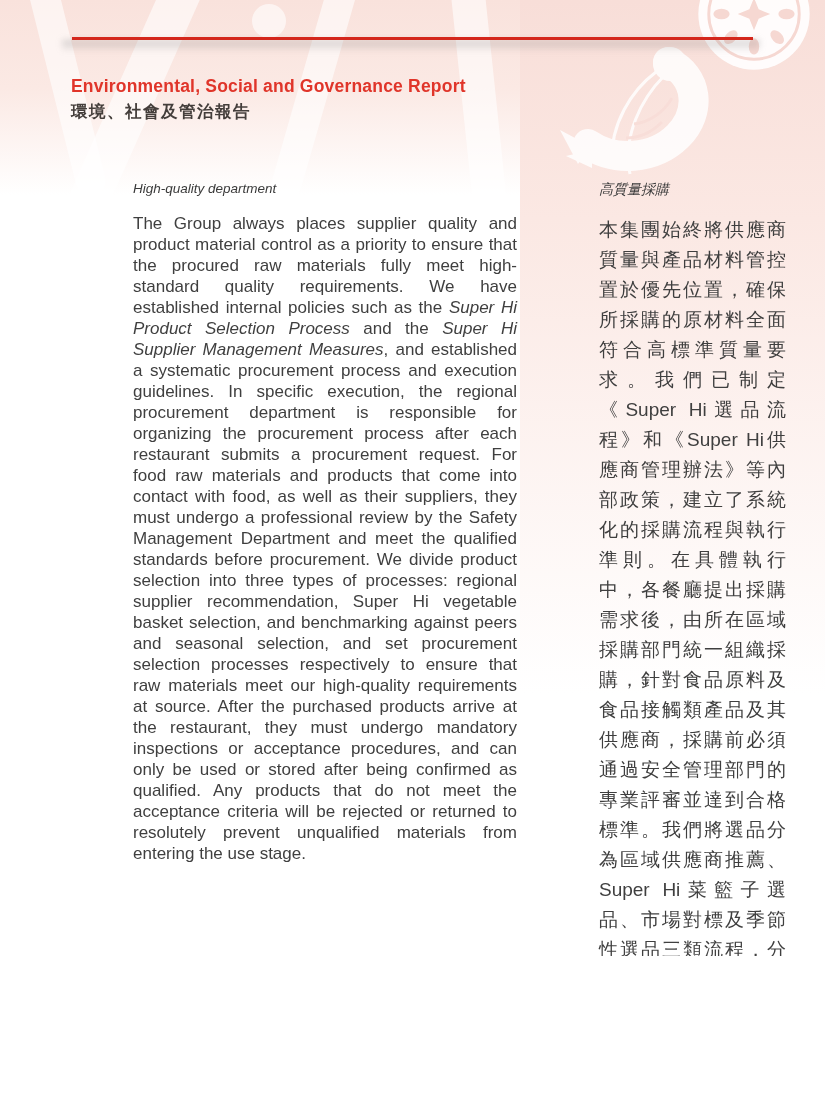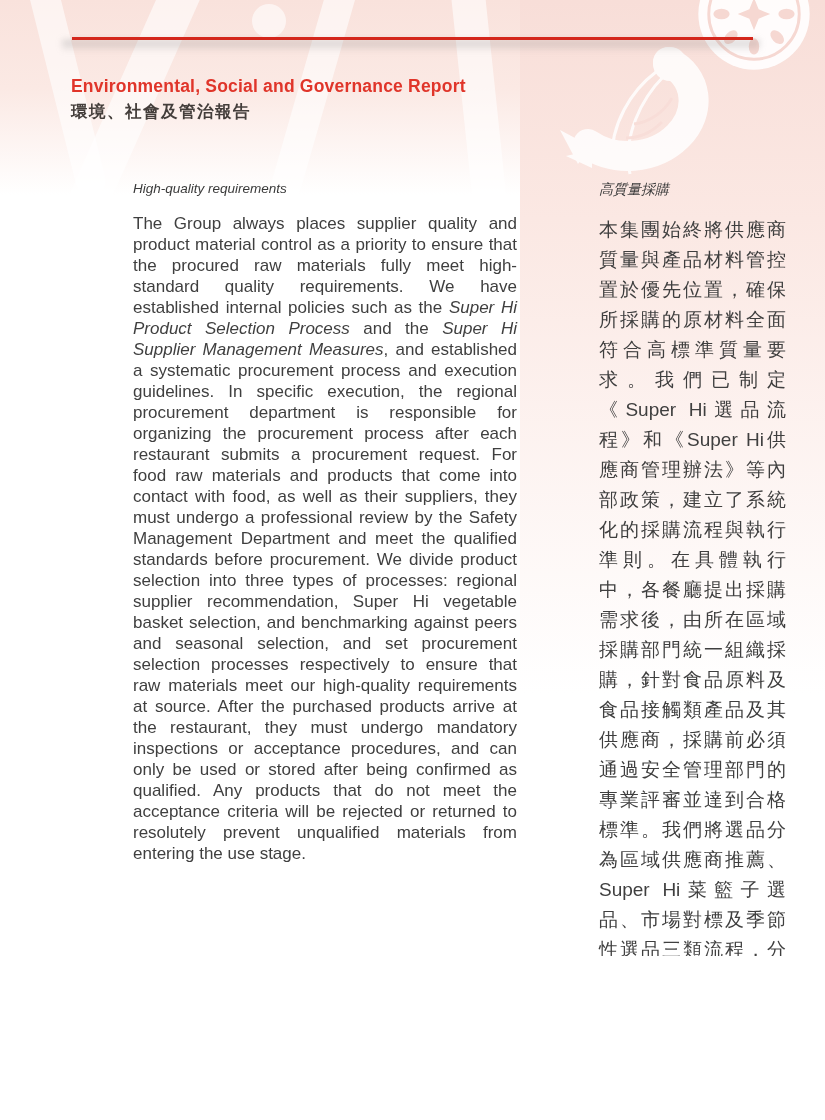--- a/index.html
+++ b/index.html
@@ -94,21 +94,21 @@
     <path d="M120 52 C112 66 98 76 82 78" stroke="#f8ddd8" stroke-width="3" fill="none"></path>
     <path d="M110 76 C100 86 88 92 74 92" stroke="#f8ddd8" stroke-width="3" fill="none"></path>
   </svg>
 
   <div class="rule-shadow"></div>
   <div class="rule"></div>
   <h1 class="title">Environmental, Social and Governance Report</h1>
   <h2 class="subtitle">環境、社會及管治報告</h2>
 
   <div class="col col-left">
-    <h3>High-quality requirements</h3>
+    <h3>High-quality department</h3>
     <p><span>The Group always places supplier quality and product material control as a priority to ensure that the procured raw materials fully meet high-standard quality requirements. We have established internal policies such as the </span><span class="it">Super Hi Product Selection Process</span><span> and the </span><span class="it">Super Hi Supplier Management Measures</span><span>, and established a systematic procurement process and execution guidelines. In specific execution, the regional procurement department is responsible for organizing the procurement process after each restaurant submits a procurement request. For food raw materials and products that come into contact with food, as well as their suppliers, they must undergo a professional review by the Safety Management Department and meet the qualified standards before procurement. We divide product selection into three types of processes: regional supplier recommendation, Super Hi vegetable basket selection, and benchmarking against peers and seasonal selection, and set procurement selection processes respectively to ensure that raw materials meet our high-quality requirements at source. After the purchased products arrive at the restaurant, they must undergo mandatory inspections or acceptance procedures, and can only be used or stored after being confirmed as qualified. Any products that do not meet the acceptance criteria will be rejected or returned to resolutely prevent unqualified materials from entering the use stage.</span></p>
   </div>
 
   <div class="col col-right">
     <h3>高質量採購</h3>
     <p>本集團始終將供應商質量與產品材料管控置於優先位置，確保所採購的原材料全面符合高標準質量要求。我們已制定《Super Hi選品流程》和《Super Hi供應商管理辦法》等內部政策，建立了系統化的採購流程與執行準則。在具體執行中，各餐廳提出採購需求後，由所在區域採購部門統一組織採購，針對食品原料及食品接觸類產品及其供應商，採購前必須通過安全管理部門的專業評審並達到合格標準。我們將選品分為區域供應商推薦、Super Hi菜籃子選品、市場對標及季節性選品三類流程，分別設定採購選品流程，從源頭保障原材料符合我們的高質量要求。採購產品送達餐廳後，須經必要的檢驗或驗收程序，確認合格後方可投入使用或入庫儲存；對未達到驗收標準的產品，一律作拒收或退貨處理，堅決杜絕不合格材料流入使用環節。</p>
   </div>
 
   <div class="footer">
     <div class="badge">

